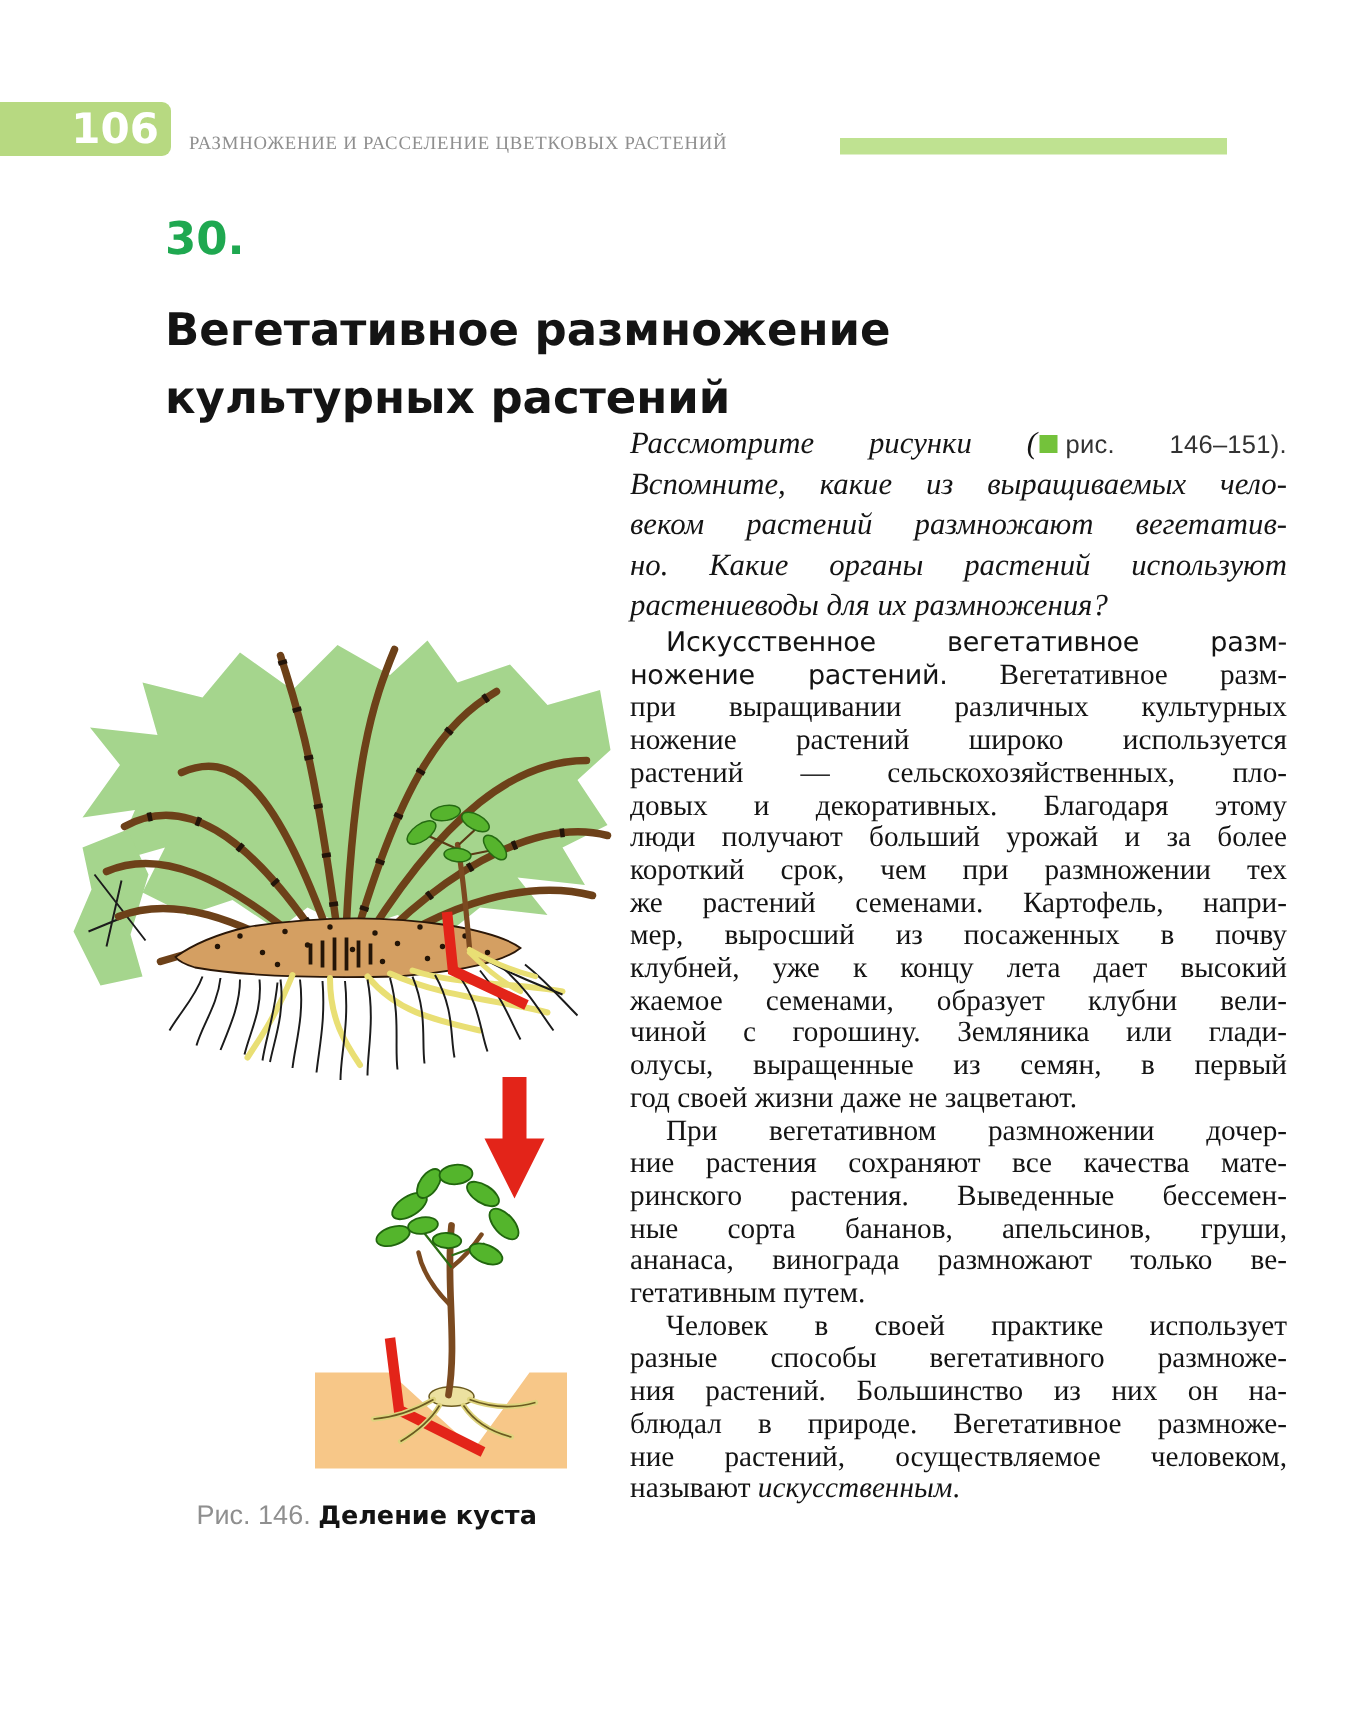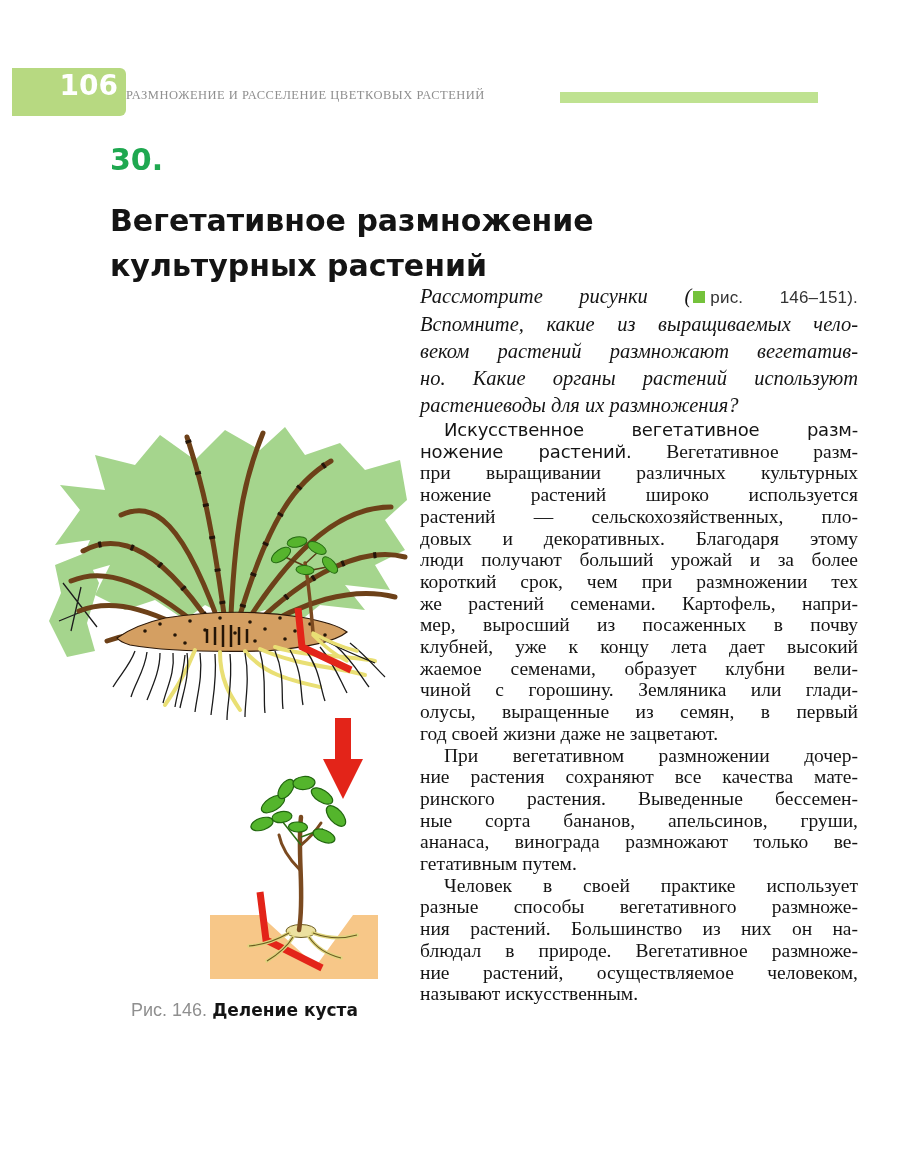--- a/index.html
+++ b/index.html
@@ -1,20 +1,20 @@
 <!DOCTYPE html>
 <html><head>
 <meta charset="utf-8">
 <style>
   html,body{margin:0;padding:0;background:#fff;}
   .page{position:relative;width:910px;height:1150px;background:#ffffff;overflow:hidden;
         font-family:"Liberation Serif",serif;color:#141414;}
 
   
-  .tab{position:absolute;left:12px;top:68px;width:114px;height:48px;background:#b7d981;
+  .tab{position:absolute;left:0;top:68px;width:114px;height:36px;background:#b7d981;
        border-radius:0 6px 6px 0;}
   .tab span{display:block;text-align:right;padding-right:8px;color:#ffffff;
        font-family:"DejaVu Sans",sans-serif;font-weight:bold;font-size:28px;line-height:36px;}
   .running{position:absolute;left:126px;top:88px;font-family:Liberation Serif, serif;
        font-size:12.5px;color:#8f8f8f;letter-spacing:.5px;}
   .bar{position:absolute;left:560px;top:92px;width:258px;height:11px;background:#bfe291;}
 
   
   .title{position:absolute;left:110px;top:137px;display:flex;gap:16px;
        font-family:"DejaVu Sans",sans-serif;font-weight:bold;font-size:30px;line-height:45px;color:#141414;flex-direction:column;}
@@ -23,21 +23,21 @@
   
   .col{position:absolute;left:420px;top:283px;width:438px;}
   .il{font-style:italic;font-size:20.5px;line-height:27px;text-align:justify;}
   .j{text-align-last:justify;}
   .end{text-align-last:left;}
   .ref{font-style:normal;font-family:"Liberation Sans",sans-serif;font-size:17px;color:#333333;letter-spacing:.2px;}
   .sq{display:inline-block;width:12px;height:12px;background:#74c23b;margin:0 5px 0 2px;}
   .bl{font-size:19.5px;line-height:21.7px;text-align:justify;}
   .ind{padding-left:24px;}
   .bsans{font-family:"DejaVu Sans",sans-serif;font-weight:normal;font-size:18px;letter-spacing:-.2px;}
-  .it{}
+  .it{font-style:italic;}
 
   
   .fig{position:absolute;left:35px;top:425px;}
   .caption{position:absolute;left:131px;top:1000px;font-family:"Liberation Sans",sans-serif;
        font-size:18px;color:#8f8f8f;}
   .caption b{font-family:"DejaVu Sans",sans-serif;font-size:17px;color:#141414;}
 </style>
 </head>
 <body>
 

